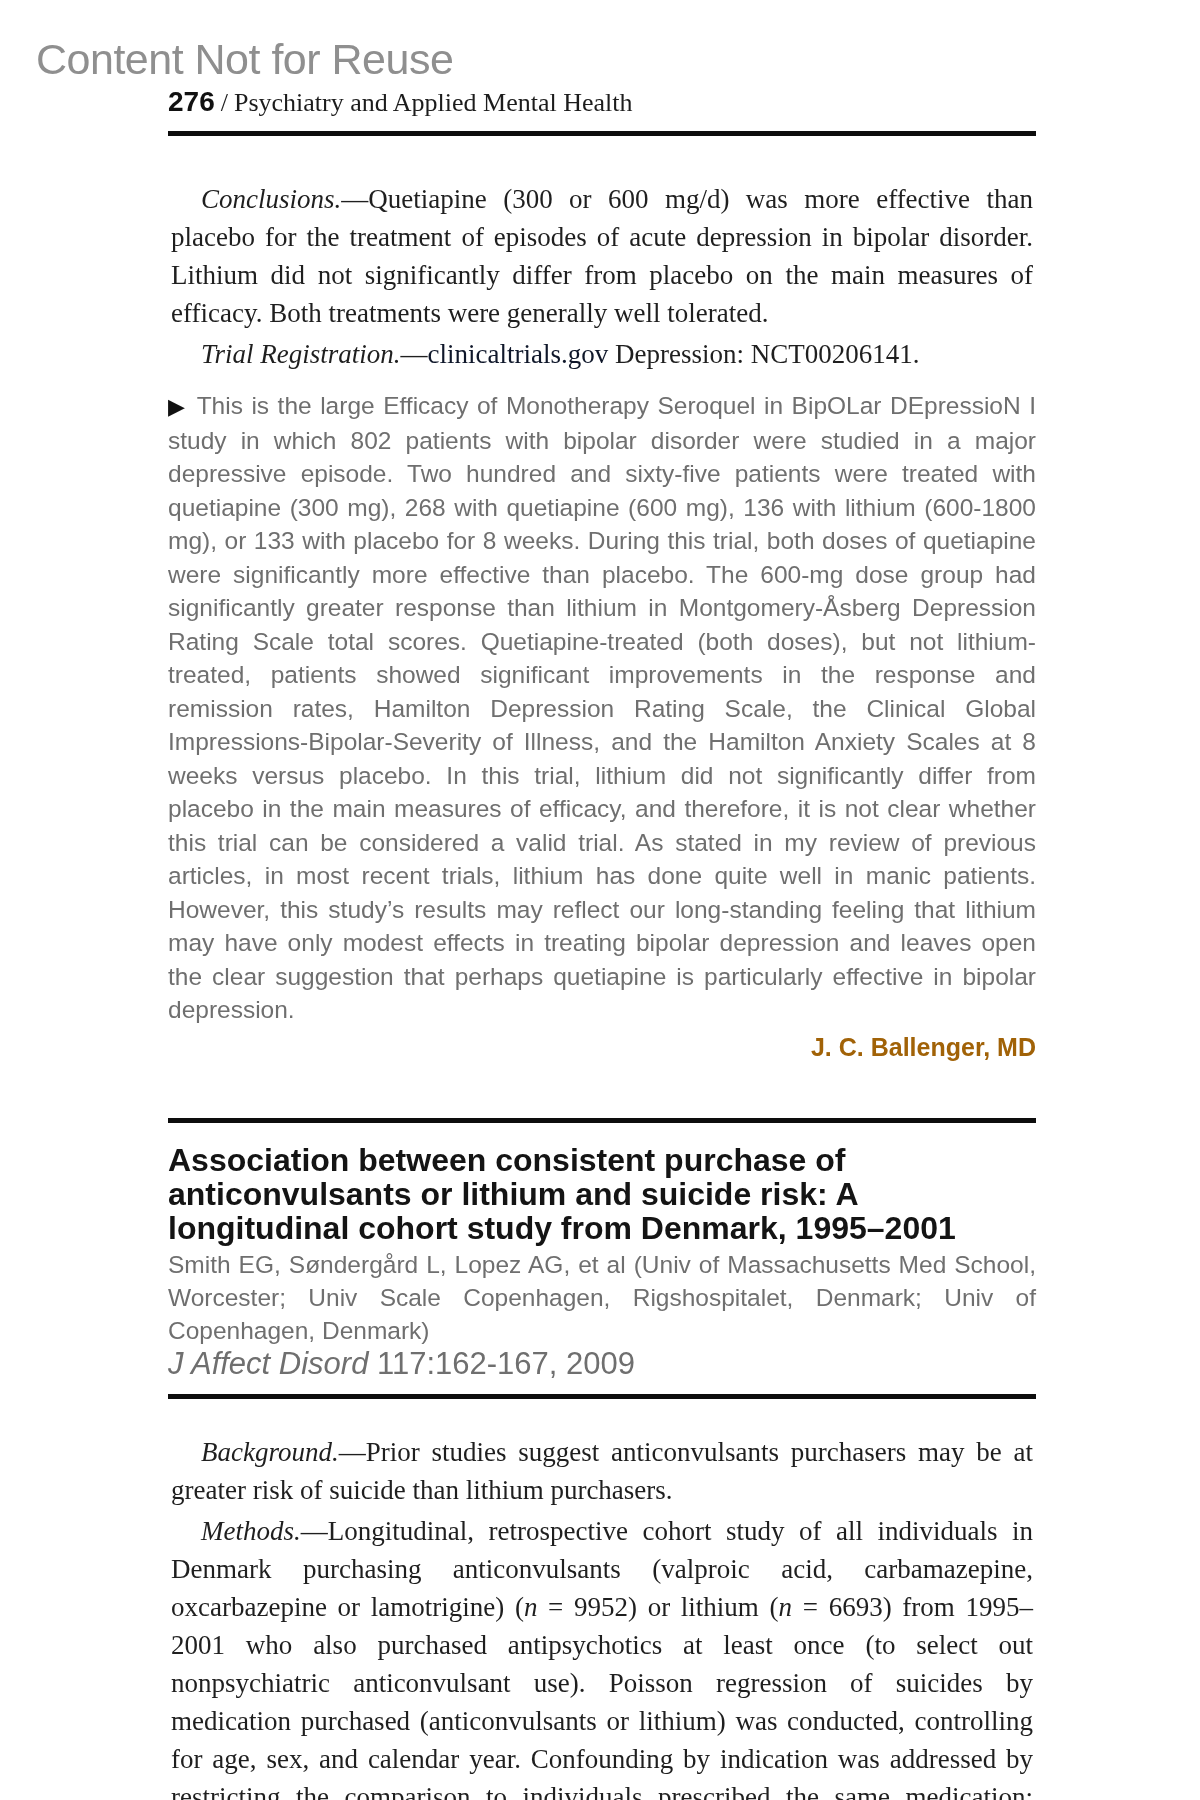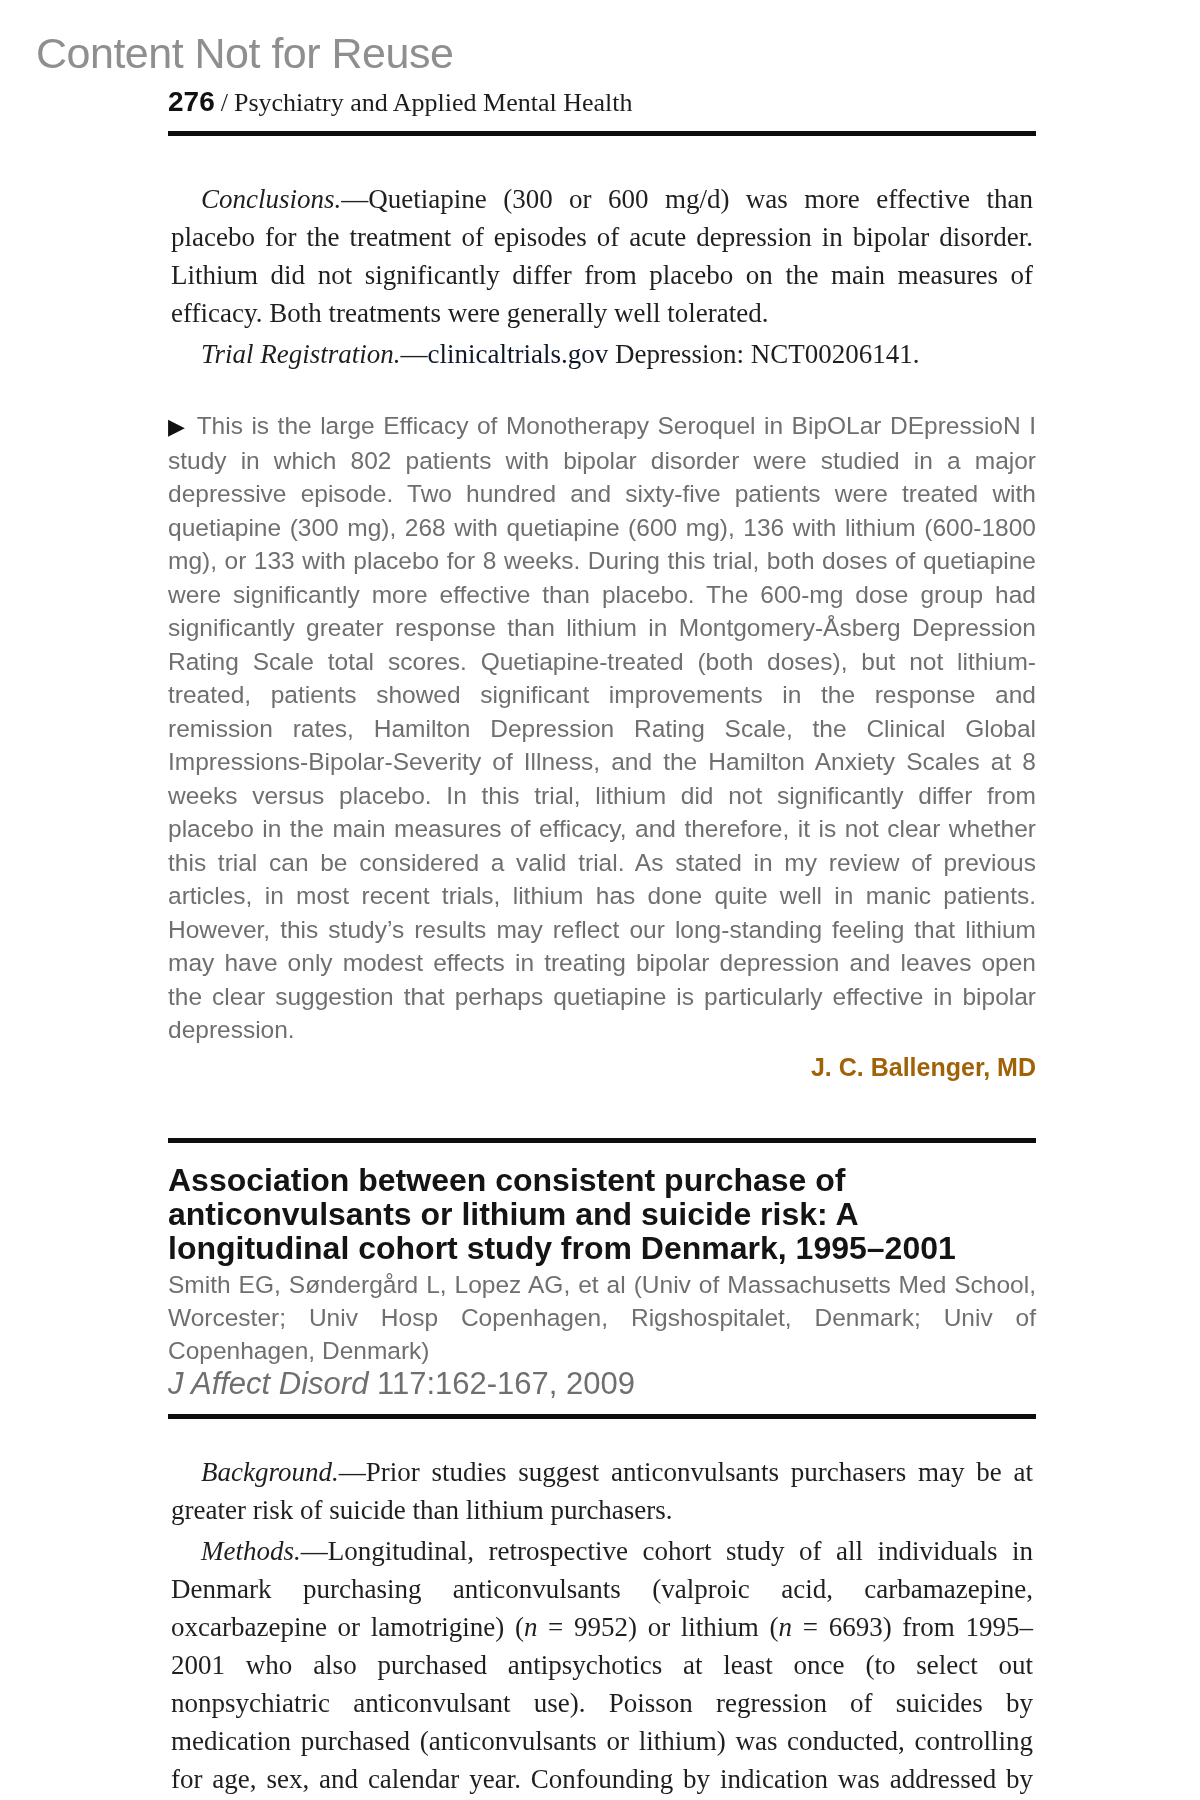--- a/index.html
+++ b/index.html
@@ -6,21 +6,21 @@
   .page {
     position: relative;
     width: 1200px;
     height: 1800px;
     background: #ffffff;
     overflow: hidden;
     box-sizing: border-box;
   }
   .watermark {
     position: absolute;
-    top: 30px;
+    top: 36px;
     left: 36px;
     font-family: "Liberation Sans", sans-serif;
     font-size: 43px;
     line-height: 46px;
     color: #8f8f8f;
     letter-spacing: -0.5px;
   }
   .column {
     position: absolute;
     left: 168px;
@@ -50,21 +50,21 @@
     line-height: 38px;
     color: #1f1f1f;
     text-align: justify;
     text-indent: 30px;
     margin: 3px;
   }
   .first-abstract { margin-top: 44px; }
   .ital { font-style: italic; }
   a.reg-link { color: #0f172a; text-decoration: none; }
   .commentary {
-    margin-top: 36px;
+    margin-top: 16px;
     font-family: "Liberation Sans", sans-serif;
     font-size: 24.5px;
     line-height: 33.5px;
     color: #6f6f6f;
     text-align: justify;
     margin-bottom: 0;
   }
   .commentary .marker {
     color: #111;
     margin-right: 10px;
@@ -126,21 +126,21 @@
     <p class="serif-para"><span class="ital">Trial Registration.</span><span>—</span><a href="#" class="reg-link">clinicaltrials.gov</a><span> Depression: NCT00206141.</span></p>
 
     <p class="commentary"><span class="marker">▶</span><span>This is the large Efficacy of Monotherapy Seroquel in BipOLar DEpressioN I study in which 802 patients with bipolar disorder were studied in a major depressive episode. Two hundred and sixty-five patients were treated with quetiapine (300 mg), 268 with quetiapine (600 mg), 136 with lithium (600-1800 mg), or 133 with placebo for 8 weeks. During this trial, both doses of quetiapine were significantly more effective than placebo. The 600-mg dose group had significantly greater response than lithium in Montgomery-Åsberg Depression Rating Scale total scores. Quetiapine-treated (both doses), but not lithium-treated, patients showed significant improvements in the response and remission rates, Hamilton Depression Rating Scale, the Clinical Global Impressions-Bipolar-Severity of Illness, and the Hamilton Anxiety Scales at 8 weeks versus placebo. In this trial, lithium did not significantly differ from placebo in the main measures of efficacy, and therefore, it is not clear whether this trial can be considered a valid trial. As stated in my review of previous articles, in most recent trials, lithium has done quite well in manic patients. However, this study’s results may reflect our long-standing feeling that lithium may have only modest effects in treating bipolar depression and leaves open the clear suggestion that perhaps quetiapine is particularly effective in bipolar depression.</span></p>
 
     <div class="signature">J. C. Ballenger, MD</div>
 
     <div class="rule rule-2"></div>
 
     <div class="cit-title">Association between consistent purchase of anticonvulsants or lithium and suicide risk: A longitudinal cohort study from Denmark, 1995–2001</div>
 
-    <div class="cit-authors">Smith EG, Søndergård L, Lopez AG, et al (Univ of Massachusetts Med School, Worcester; Univ Hosp Copenhagen, Rigshospitalet, Denmark; Univ of Copenhagen, Denmark)</div>
+    <div class="cit-authors">Smith EG, Søndergård L, Lopez AG, et al (Univ of Massachusetts Med School, Worcester; Univ Scale Copenhagen, Rigshospitalet, Denmark; Univ of Copenhagen, Denmark)</div>
 
     <div class="cit-source"><span class="ital">J Affect Disord</span><span> 117:162-167, 2009</span></div>
 
     <div class="rule rule-3"></div>
 
     <p class="serif-para second-abstract"><span class="ital">Background.</span><span>—Prior studies suggest anticonvulsants purchasers may be at greater risk of suicide than lithium purchasers.</span></p>
 
     <p class="serif-para"><span class="ital">Methods.</span><span>—Longitudinal, retrospective cohort study of all individuals in Denmark purchasing anticonvulsants (valproic acid, carbamazepine, oxcarbazepine or lamotrigine) (</span><span class="ital">n</span><span> = 9952) or lithium (</span><span class="ital">n</span><span> = 6693) from 1995–2001 who also purchased antipsychotics at least once (to select out nonpsychiatric anticonvulsant use). Poisson regression of suicides by medication purchased (anticonvulsants or lithium) was conducted, controlling for age, sex, and calendar year. Confounding by indication was addressed by restricting the comparison to individuals prescribed the same medication: individuals with minimal medication exposure (e.g., who purchased only a single prescription of anticonvulsants) were</span></p>
 
   </div>

